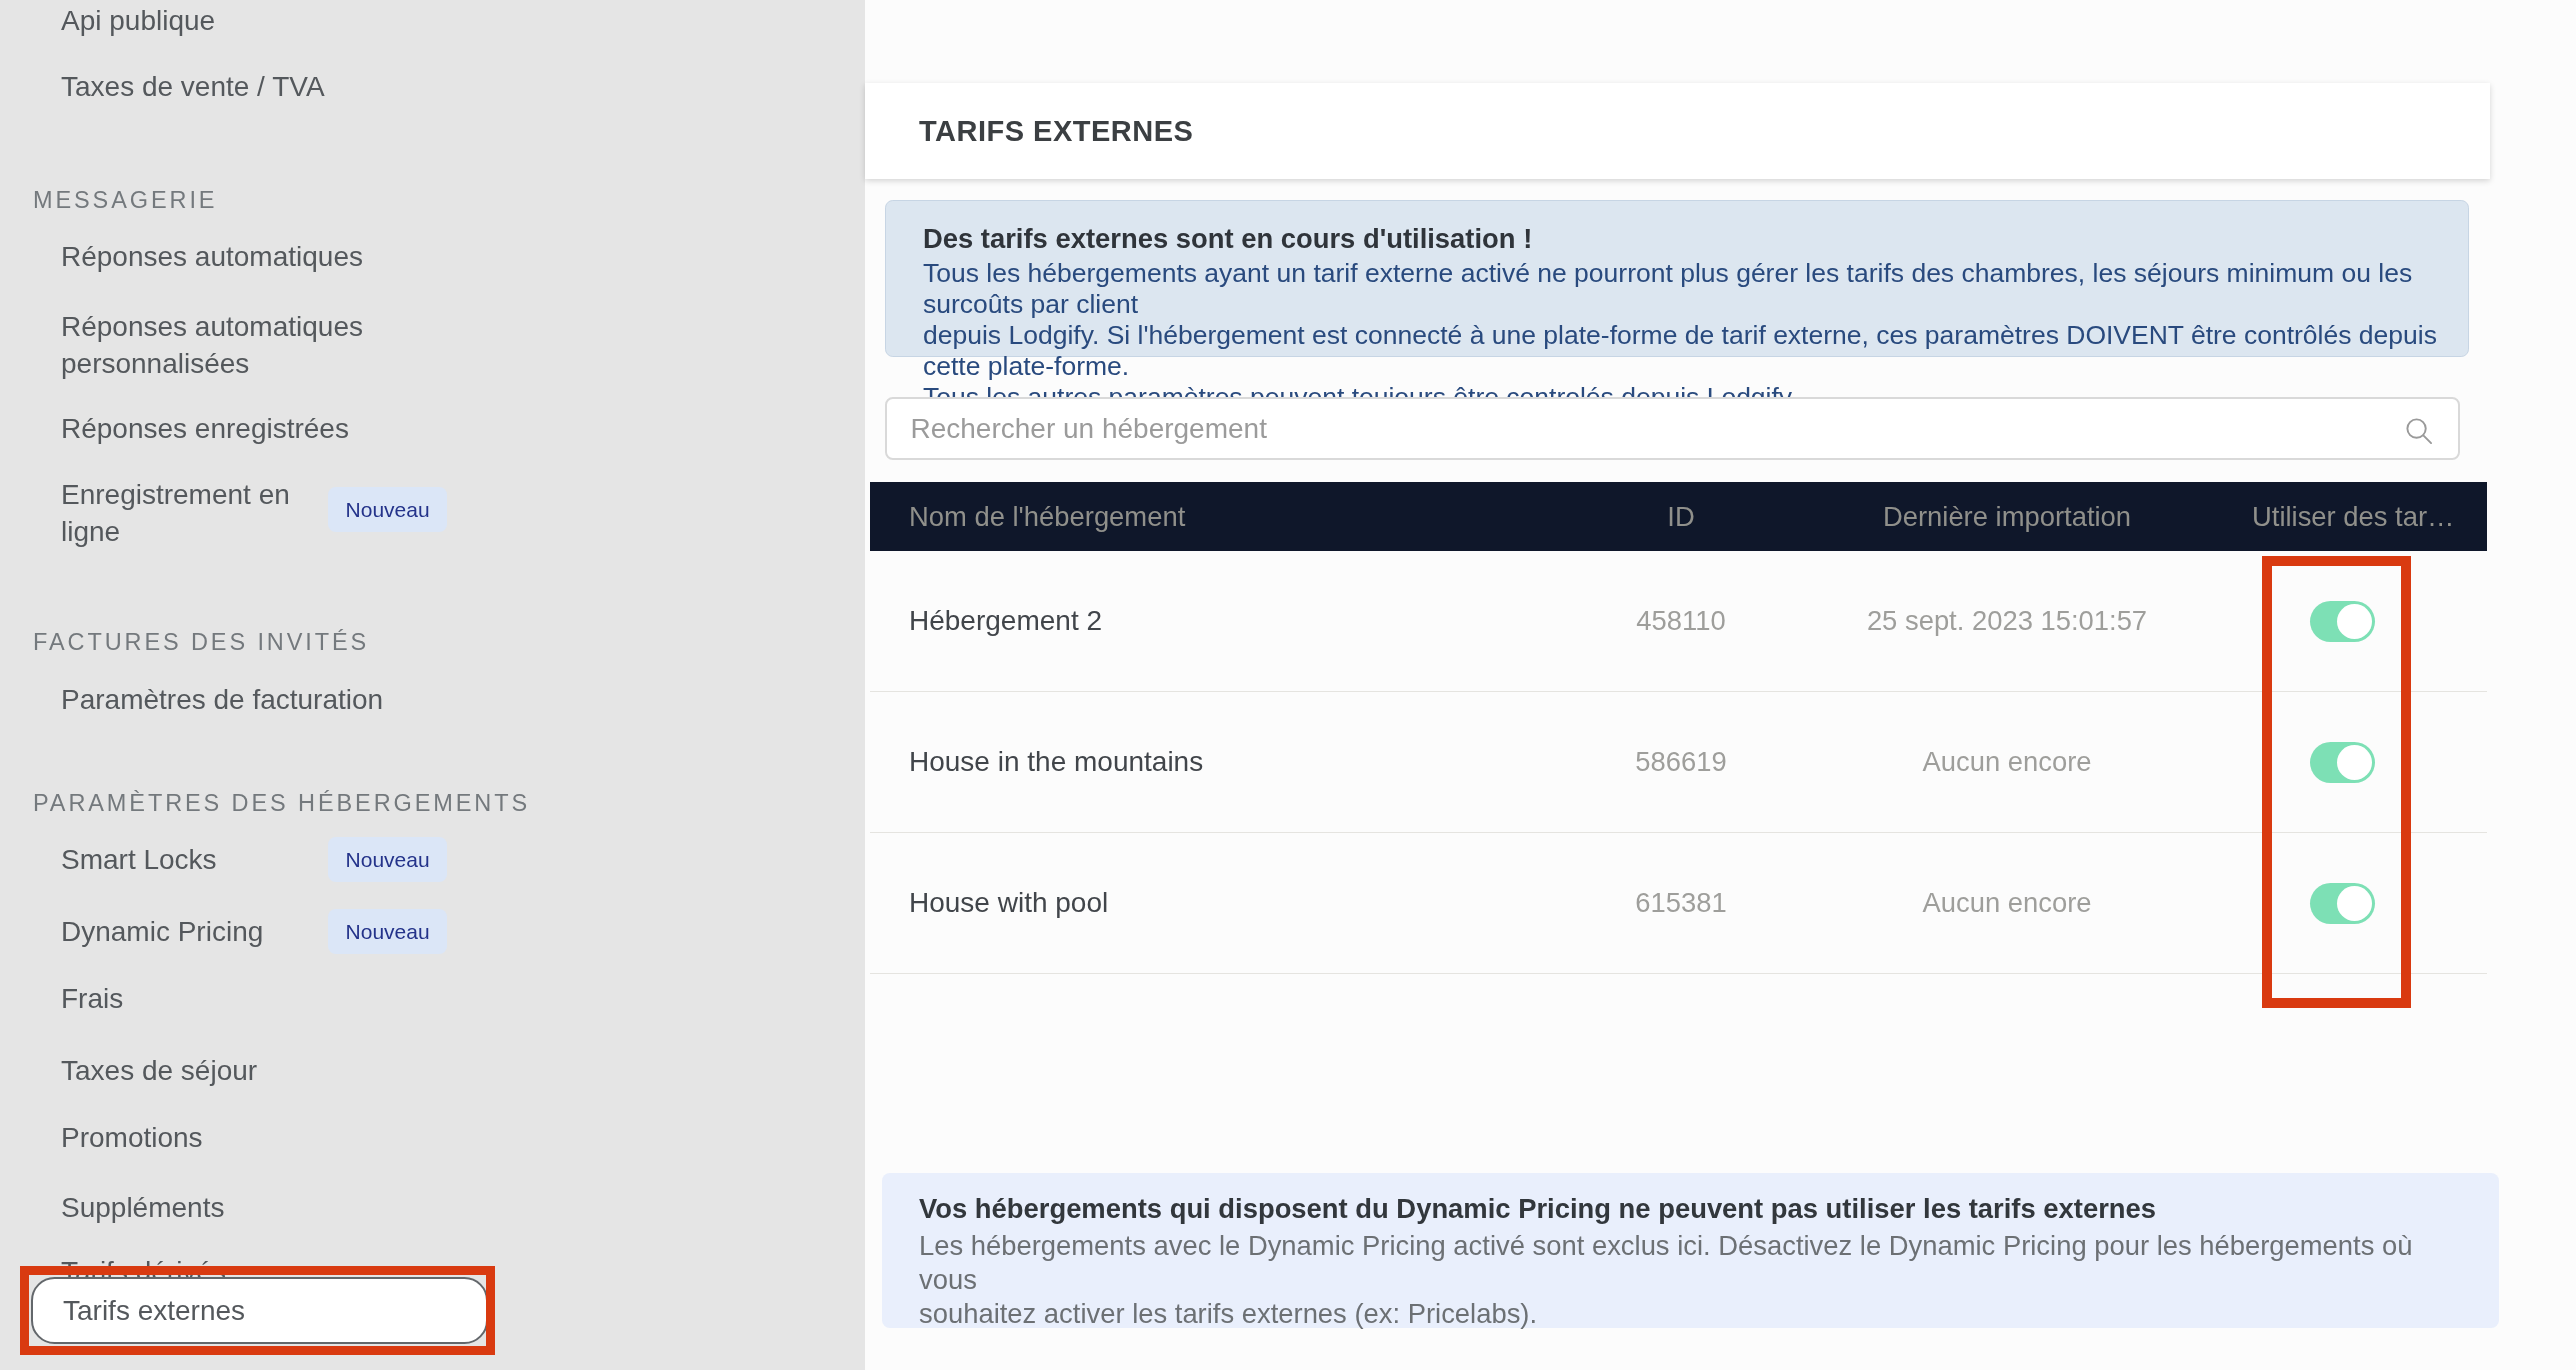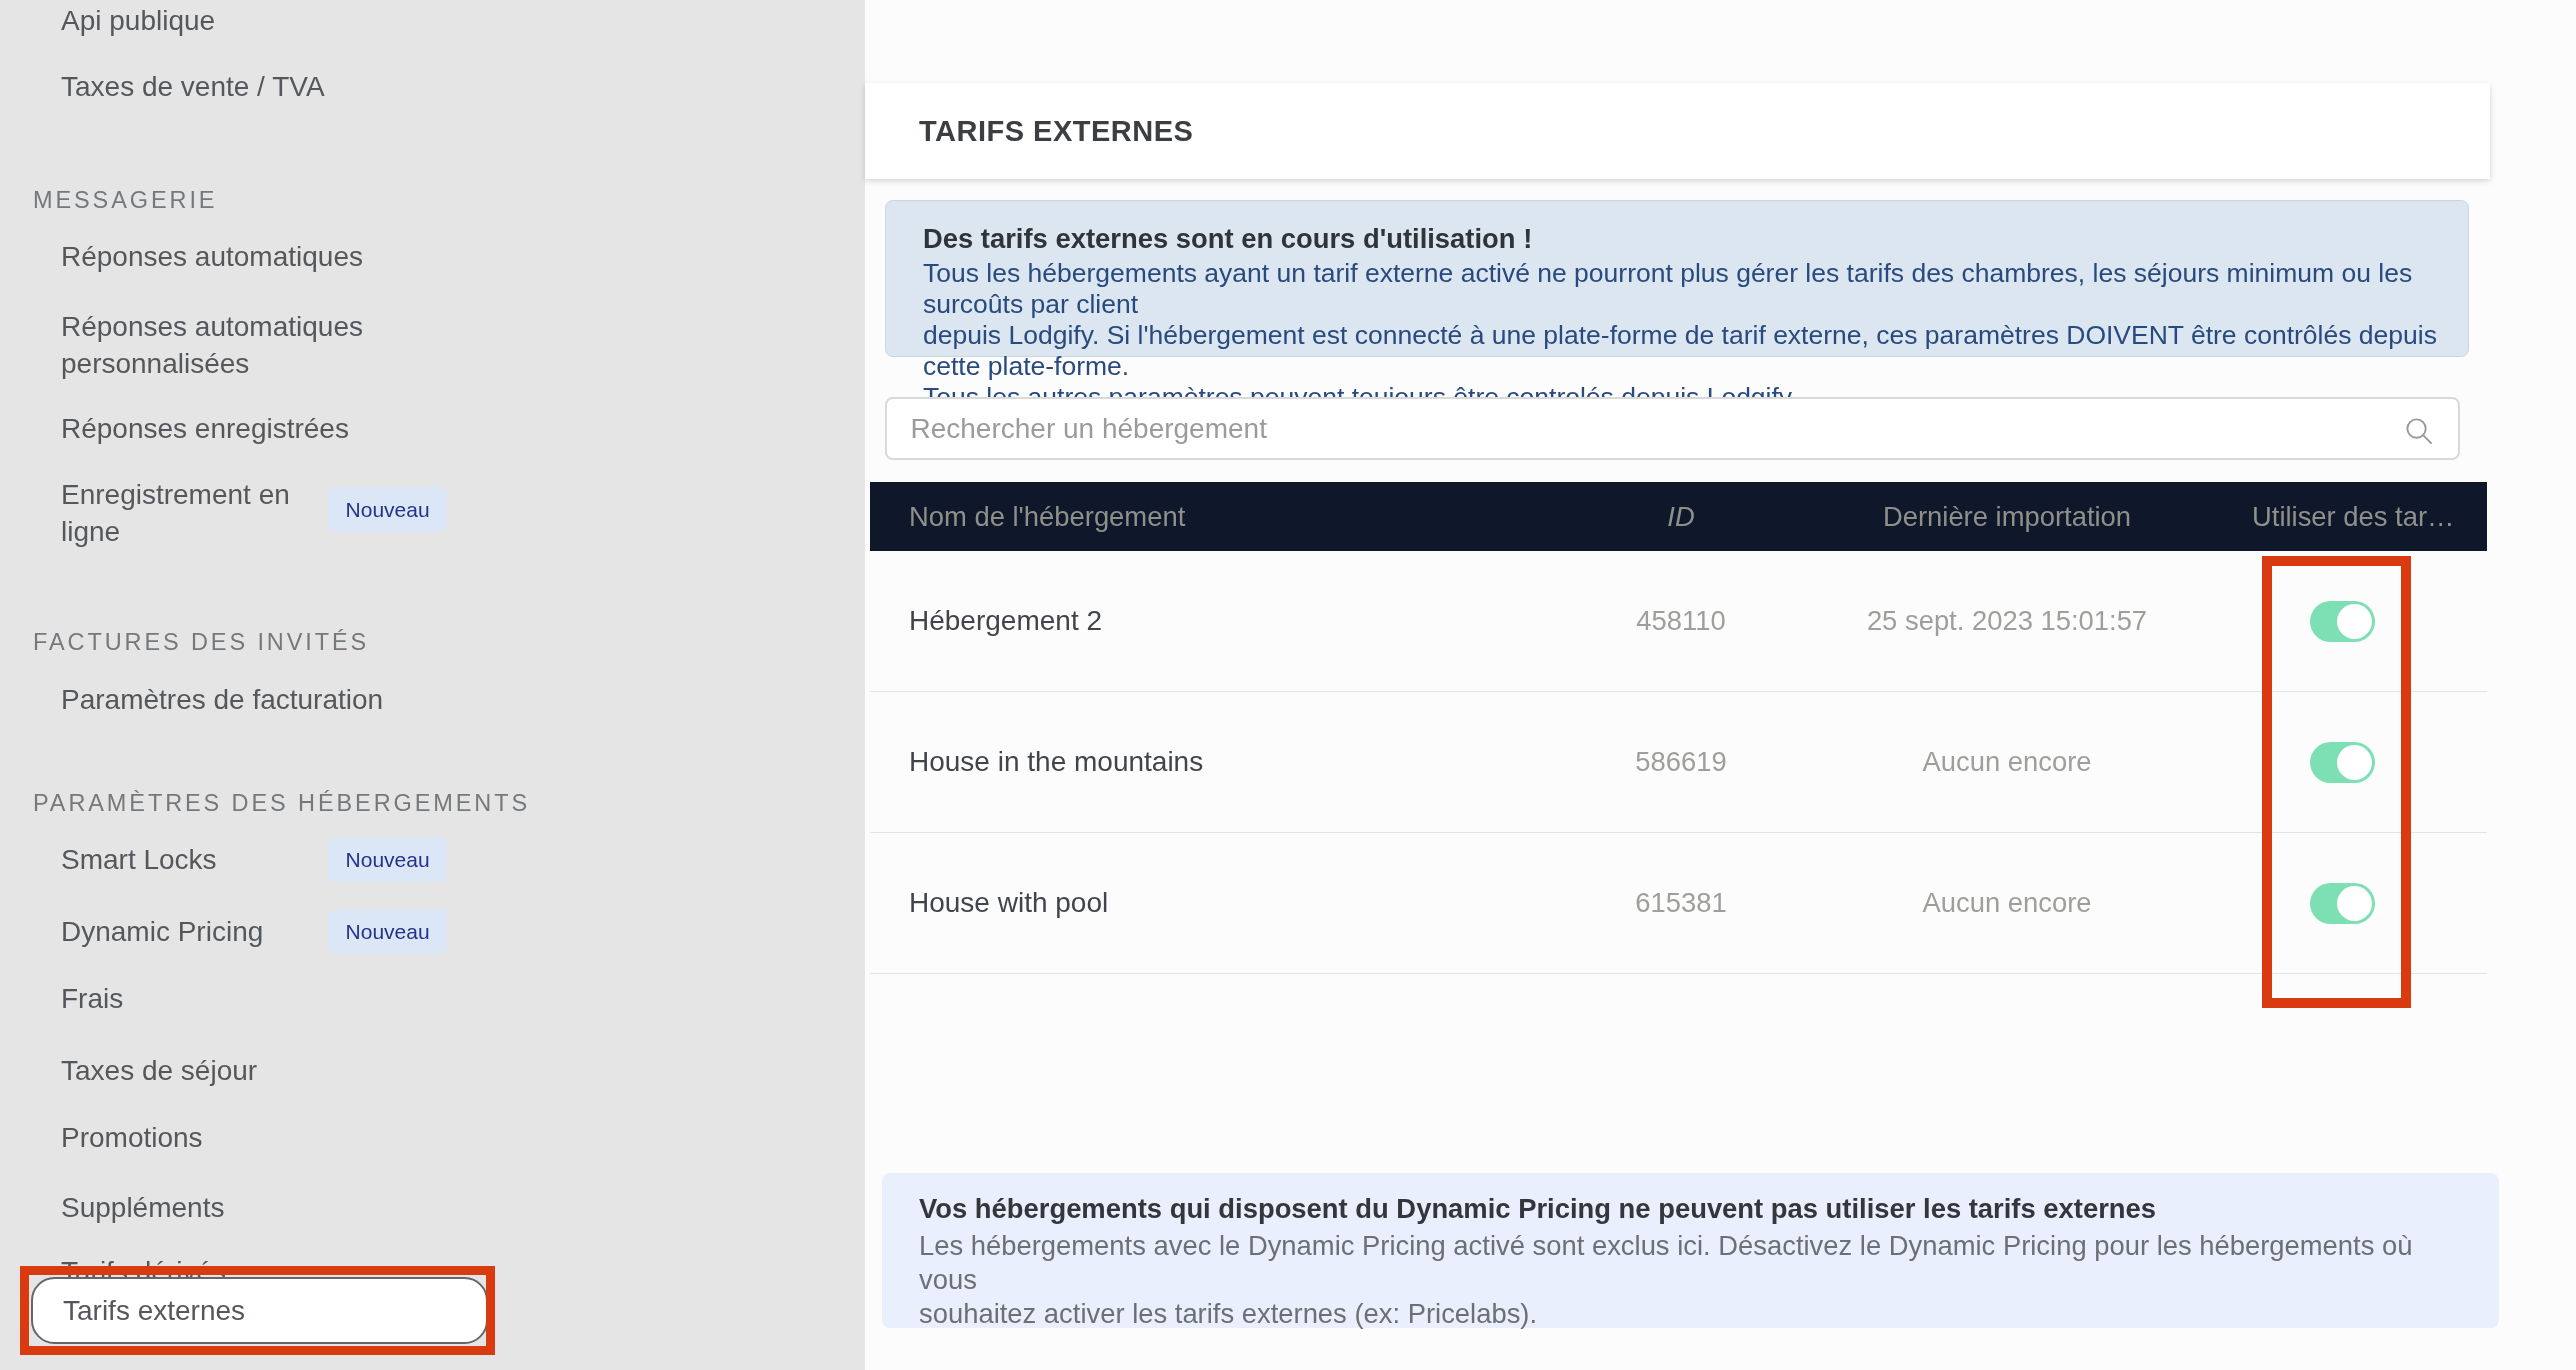--- a/index.html
+++ b/index.html
@@ -67,21 +67,21 @@
   .search-input::placeholder { color:#9b9b9b; opacity:1; }
   .search-icon { position:absolute; right:25.5px; top:16.7px; width:29px; height:29px; }
 
   
   .table { position:absolute; left:870px; top:482px; width:1617px; }
   .t-head {
     position:relative; height:69px; background:#0f172a; color:#90908b; font-size:27.4px;
   }
   .t-head span { position:absolute; top:0; line-height:69px; white-space:nowrap; }
   .col-name-h { left:39px; }
-  .col-id-h   { left:713px; width:196px; text-align:center;font-style:italic; }
+  .col-id-h   { left:713px; width:196px; text-align:center; }
   .col-date-h { left:990px; width:294px; text-align:center; }
   .col-tog-h  { left:1382px; width:208px; overflow:hidden; }
   .t-row {
     position:relative; height:141px; border-bottom:1px solid #e5e4e0; background:transparent;
   }
   .t-row span { position:absolute; top:0; line-height:140px; white-space:nowrap; }
   .cell-name { left:39px;  font-size:28px; color:#41454a; }
   .cell-id   { left:713px; width:196px; text-align:center; font-size:27.4px; color:#9e9e9b; }
   .cell-date { left:990px; width:294px; text-align:center; font-size:27.4px; color:#9e9e9b; }
 

